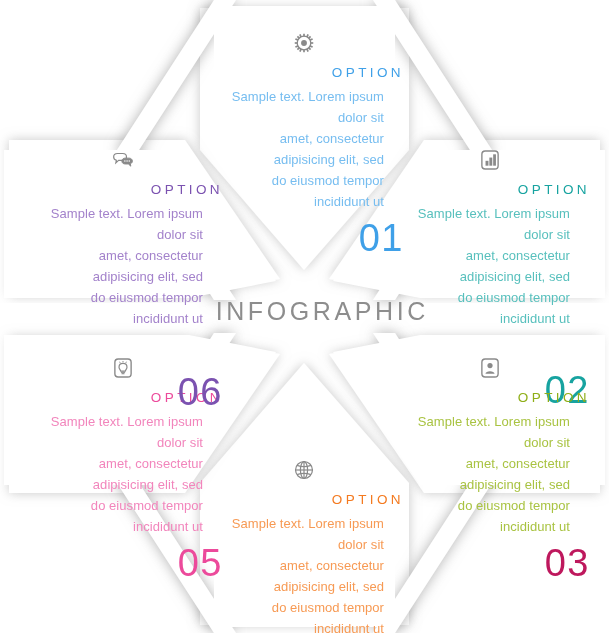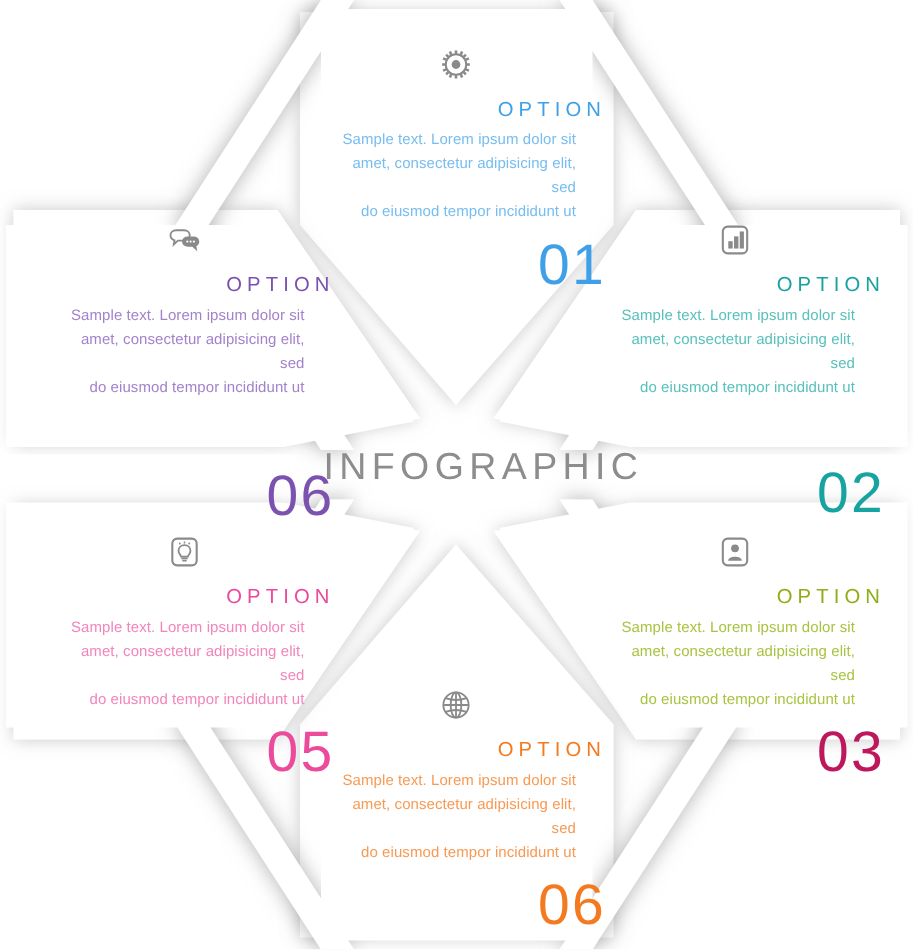--- a/index.html
+++ b/index.html
@@ -39,21 +39,21 @@
     font-family: "Liberation Sans", sans-serif;
     font-size: 13.5px;
     font-weight: 400;
     letter-spacing: 3.4px;
     text-indent: 3.4px;
     margin: 0 0 5px 0;
     line-height: 1.1;
   }
   .seg-body {
     font-family: "Liberation Sans", sans-serif;
-    font-size: 10px;
+    font-size: 13px;
     line-height: 1.62;
     margin: 0 auto;
     width: 160px;
     letter-spacing: 0.05px;
   }
   .seg-num {
     font-family: "Liberation Sans", sans-serif;
     font-size: 38px;
     font-weight: 300;
     letter-spacing: 1.5px;

